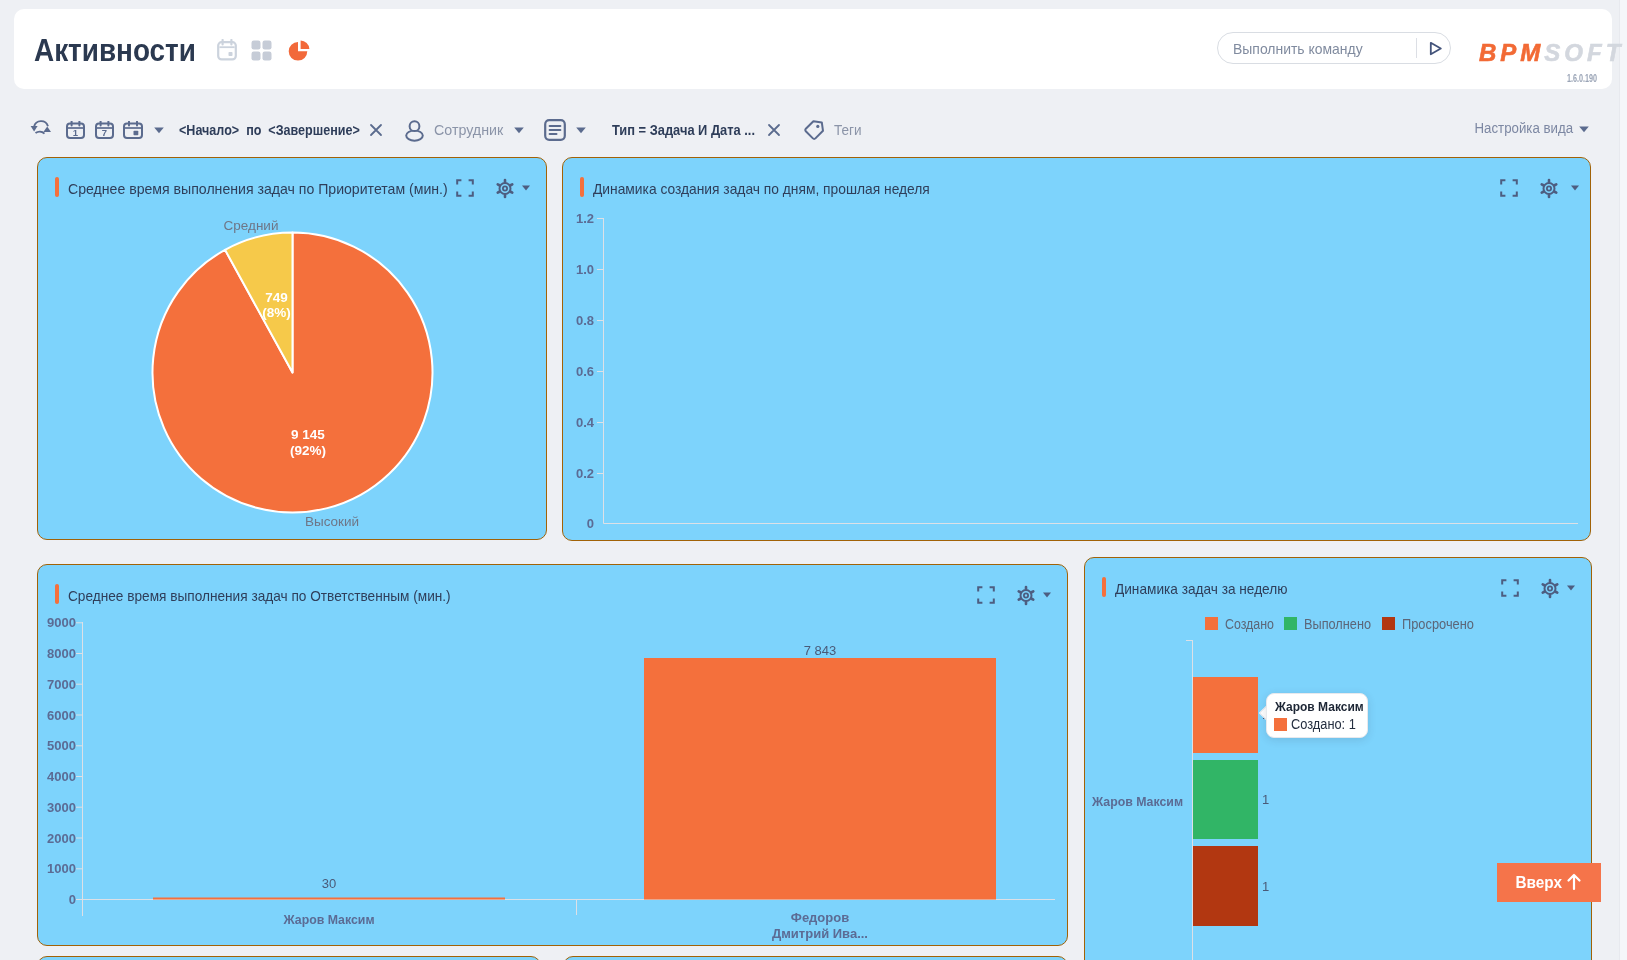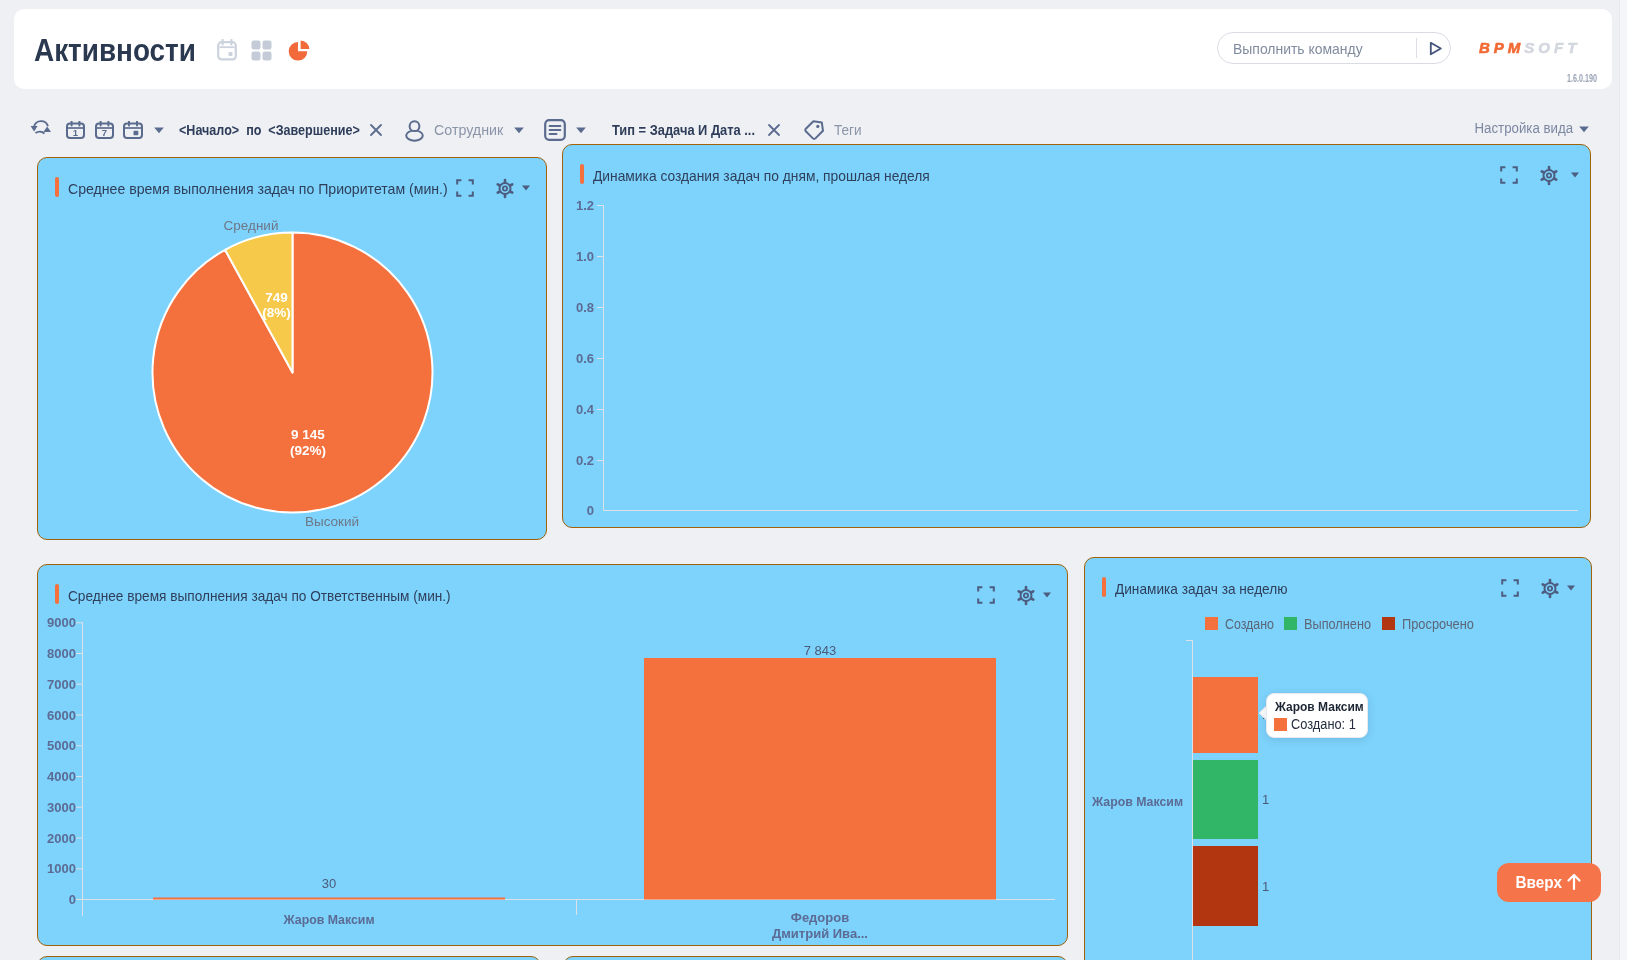--- a/index.html
+++ b/index.html
@@ -70,21 +70,21 @@
 
 
 <div class="abs" style="left:1217px; top:32px; width:234px; height:32px; border:1px solid #d9dde3; border-radius:16px; background:#fff;"></div>
 <div class="abs" style="left:1233px; top:40px; font-size:15px; color:#808b9f; transform:scaleX(0.93); transform-origin:left top;">Выполнить команду</div>
 <div class="abs" style="left:1416px; top:38px; width:1px; height:20px; background:#dcdfe5;"></div>
 <svg class="abs" style="left:1428px; top:41px;" width="15" height="15" viewBox="0 0 15 15">
   <path d="M 2.8 1.8 L 12.8 7.5 L 2.8 13.2 Z" fill="none" stroke="#43537a" stroke-width="1.8" stroke-linejoin="round"></path>
 </svg>
 
 
-<div class="abs" style="left:1479px; top:39px; font-size:15px; font-weight:bold; font-style:italic; letter-spacing:4.0px; white-space:nowrap; -webkit-text-stroke:0.6px currentColor;"><span style="color:#f26a35;">BPM</span><span style="color:#d3d7de;">SOFT</span></div>
+<div class="abs" style="left:1479px; top:39px; font-size:24px; font-weight:bold; font-style:italic; letter-spacing:4.0px; white-space:nowrap; -webkit-text-stroke:0.6px currentColor;"><span style="color:#f26a35;">BPM</span><span style="color:#d3d7de;">SOFT</span></div>
 <div class="abs" style="left:1497px; top:73px; width:100px; text-align:right; font-size:10px; font-weight:bold; color:#9aa4b6; transform:scaleX(0.72); transform-origin:right top;">1.6.0.190</div>
 
 
 <svg class="abs" style="left:30px; top:120px;" width="22" height="17" viewBox="0 0 22 17">
   <path d="M 17.95 6.3 A 7.2 7.2 0 0 0 4.05 6.64" fill="none" stroke="#5b6b8e" stroke-width="1.9"></path>
   <path d="M 0.6 6.0 L 7.6 6.0 L 4.1 11.4 Z" fill="#5b6b8e"></path>
   <path d="M 5.5 13.1 A 7.2 7.2 0 0 1 14.5 13.6" fill="none" stroke="#5b6b8e" stroke-width="1.9"></path>
   <path d="M 13.4 12.0 L 21.0 12.0 L 17.2 6.4 Z" fill="#5b6b8e"></path>
 </svg>
 
@@ -178,21 +178,21 @@
     <g fill="#fff" font-weight="bold" font-size="13.5" text-anchor="middle">
       <text x="238.5" y="143.5">749</text>
       <text x="238.5" y="159">(8%)</text>
       <text x="270" y="281">9 145</text>
       <text x="270" y="296.5">(92%)</text>
     </g>
   </svg>
 </div>
 
 
-<div class="card" style="left:562px; top:144px; width:1029px; height:384px;">
+<div class="card" style="left:562px; top:157px; width:1029px; height:384px;">
   <div class="marker"></div>
   <div class="abs" style="left:30px; top:22px; font-size:15px; color:#2f3e5a; transform:scaleX(0.92); transform-origin:left top;">Динамика создания задач по дням, прошлая неделя</div>
   <svg class="abs" style="left:937px; top:21px;" width="18" height="18" viewBox="0 0 18 18">
       <use href="#gexpand"></use>
     </svg>
   <svg class="abs" style="left:976px; top:20px;" width="20" height="21" viewBox="0 0 20 21">
       <use href="#ggear"></use>
     </svg>
   <svg class="abs" style="left:1007px; top:26px;" width="10" height="8" viewBox="0 0 10 8">
       <use href="#gcaret"></use>
@@ -320,20 +320,20 @@
     <div class="abs" style="left:7px; top:23.5px; width:13px; height:13px; background:#f4703c;"></div>
     <div class="abs" style="left:24px; top:22px; font-size:14px; color:#242e3f; white-space:nowrap; transform:scaleX(0.915); transform-origin:left top;">Создано: 1</div>
   </div>
 </div>
 
 
 <div class="card" style="left:37px; top:956px; width:504px; height:30px;"></div>
 <div class="card" style="left:563px; top:956px; width:505px; height:30px;"></div>
 
 
-<div class="abs" style="left:1497px; top:863px; width:104px; height:39px; background:#f5744a; border-radius:12px; z-index:50;">
+<div class="abs" style="left:1497px; top:863px; width:104px; height:39px; background:#f5744a; border-radius:0; z-index:50;">
   <div class="abs" style="left:0; top:10px; width:65px; text-align:right; font-size:16.5px; font-weight:bold; color:#fff; transform:scaleX(0.93); transform-origin:right top;">Вверх</div>
   <svg class="abs" style="left:69px; top:10px;" width="16" height="18" viewBox="0 0 16 18">
     <path d="M 8 16 L 8 2 M 2.5 7.5 L 8 2 L 13.5 7.5" fill="none" stroke="#fff" stroke-width="2.2" stroke-linecap="round" stroke-linejoin="round"></path>
   </svg>
 </div>
 
 
 
 </body></html>

